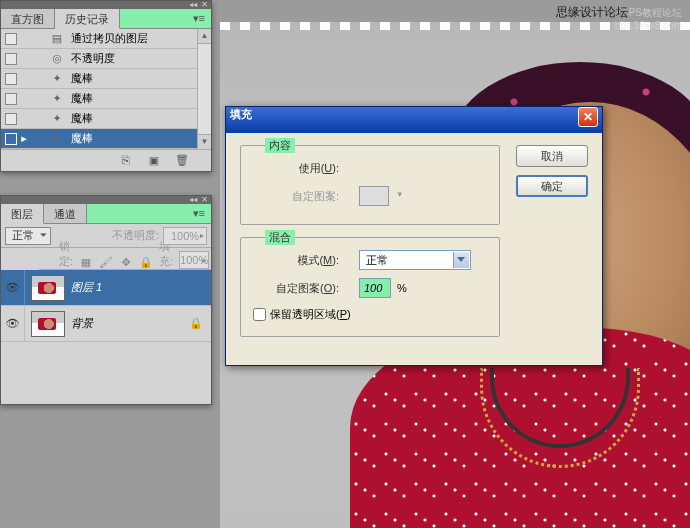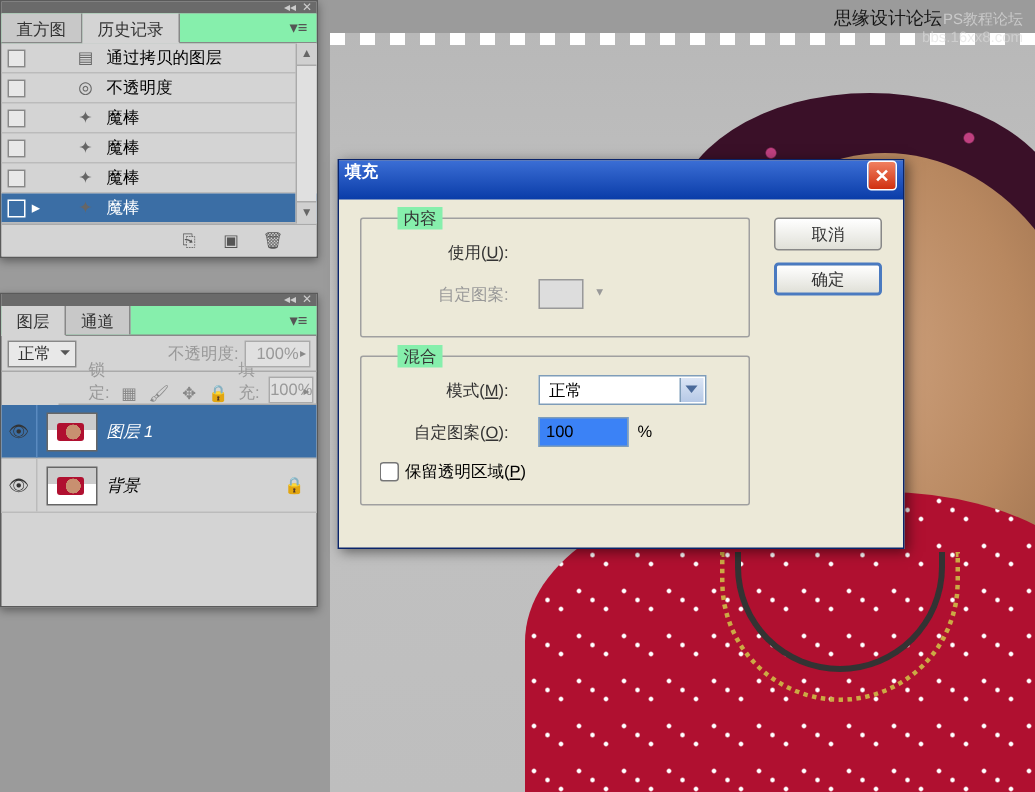--- a/index.html
+++ b/index.html
@@ -75,21 +75,21 @@
 .fieldset .legend { position: absolute; top: -8px; left: 24px; background: #86efac; padding: 0 4px; color: #333; }
 .form-row { display: flex; align-items: center; height: 24px; margin-bottom: 4px; }
 .form-row label { width: 86px; text-align: right; margin-right: 20px; color: #333; }
 .form-row label.disabled { color: #999; }
 .form-row label u { text-decoration: underline; }
 .select { height: 20px; border: 1px solid #7f9db9; background: #fff; padding: 0 18px 0 6px; position: relative; display: inline-flex; align-items: center; min-width: 112px; }
 .select::after { content: ""; position: absolute; right: 1px; top: 1px; width: 15px; height: 16px; background: linear-gradient(180deg,#dbe5f5,#b6c9e6); border-left: 1px solid #7f9db9; }
 .select .arrow { position: absolute; right: 5px; top: 6px; width: 0; height: 0; border-left: 4px solid transparent; border-right: 4px solid transparent; border-top: 5px solid #4a6a9a; z-index: 1; }
 .patternbox { width: 30px; height: 20px; border: 1px solid #999; background: #ddd; position: relative; }
 .patternbox::after { content: "▾"; position: absolute; right: -14px; top: 2px; font-size: 9px; color: #999; }
-.numbox { width: 60px; height: 20px; border: 1px solid #7f9db9; background: #3b82f6; padding: 0 4px; display: inline-flex; align-items: center; }
+.numbox { width: 32px; height: 20px; border: 1px solid #7f9db9; background: #86efac; padding: 0 4px; display: inline-flex; align-items: center; font-style: italic; }
 .pct { margin-left: 6px; }
 .checkbox-row { display: flex; align-items: center; height: 20px; margin-top: 2px; }
 .checkbox-row input { margin-right: 4px; }
 
 .dlg-buttons { position: absolute; right: 14px; top: 12px; display: flex; flex-direction: column; gap: 8px; }
 .btn { width: 72px; height: 22px; border: 1px solid #888; background: linear-gradient(180deg,#fff,#e0e0d8); border-radius: 3px; display: flex; align-items: center; justify-content: center; color: #333; }
 .btn.default { border: 2px solid #4a7ac0; }
 </style>
 </head>
 <body>

